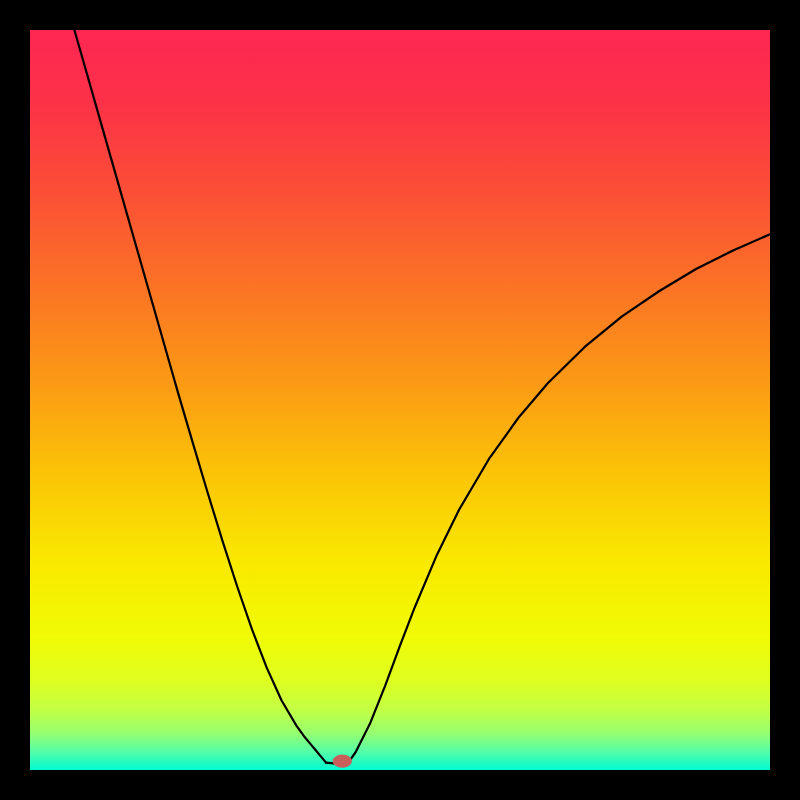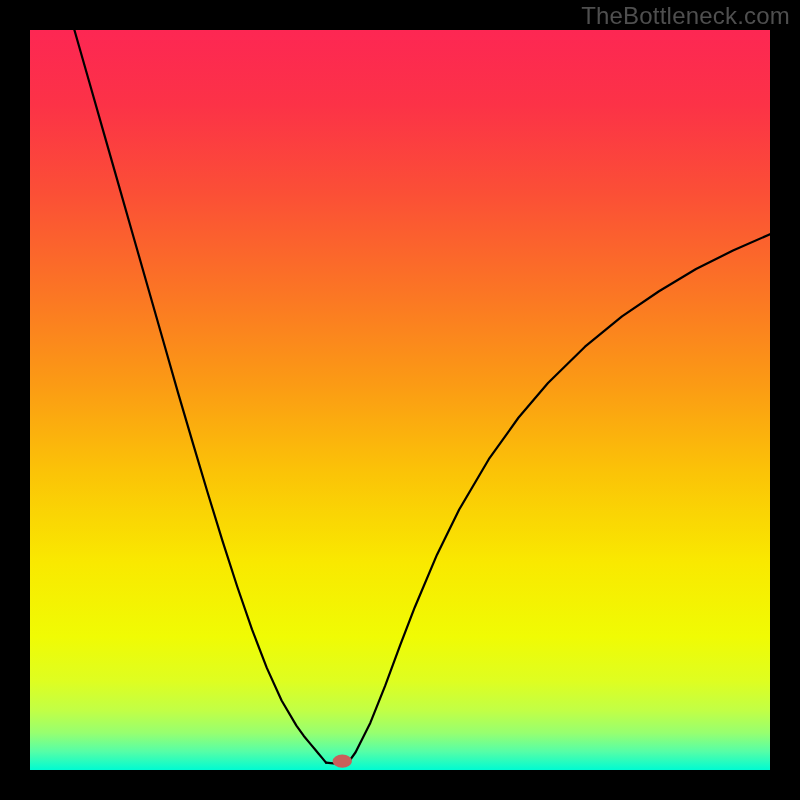--- a/index.html
+++ b/index.html
@@ -48,21 +48,20 @@
   }
   .marker {
     fill: #c95f5a;
     stroke: none;
   }
 </style>
 </head>
 <body>
 
 <div class="frame">
-  <div class="watermark">TheBottleneck.com</div>
 
   <div class="plot-wrap">
     <svg class="plot" viewBox="0 0 740 740">
       <defs>
         <linearGradient id="bg-grad" x1="0" y1="0" x2="0" y2="1">
             <stop offset="0.00%" stop-color="#fd2753"></stop>
             <stop offset="10.00%" stop-color="#fc3247"></stop>
             <stop offset="22.00%" stop-color="#fb4f36"></stop>
             <stop offset="35.00%" stop-color="#fb7425"></stop>
             <stop offset="48.00%" stop-color="#fb9b14"></stop>

